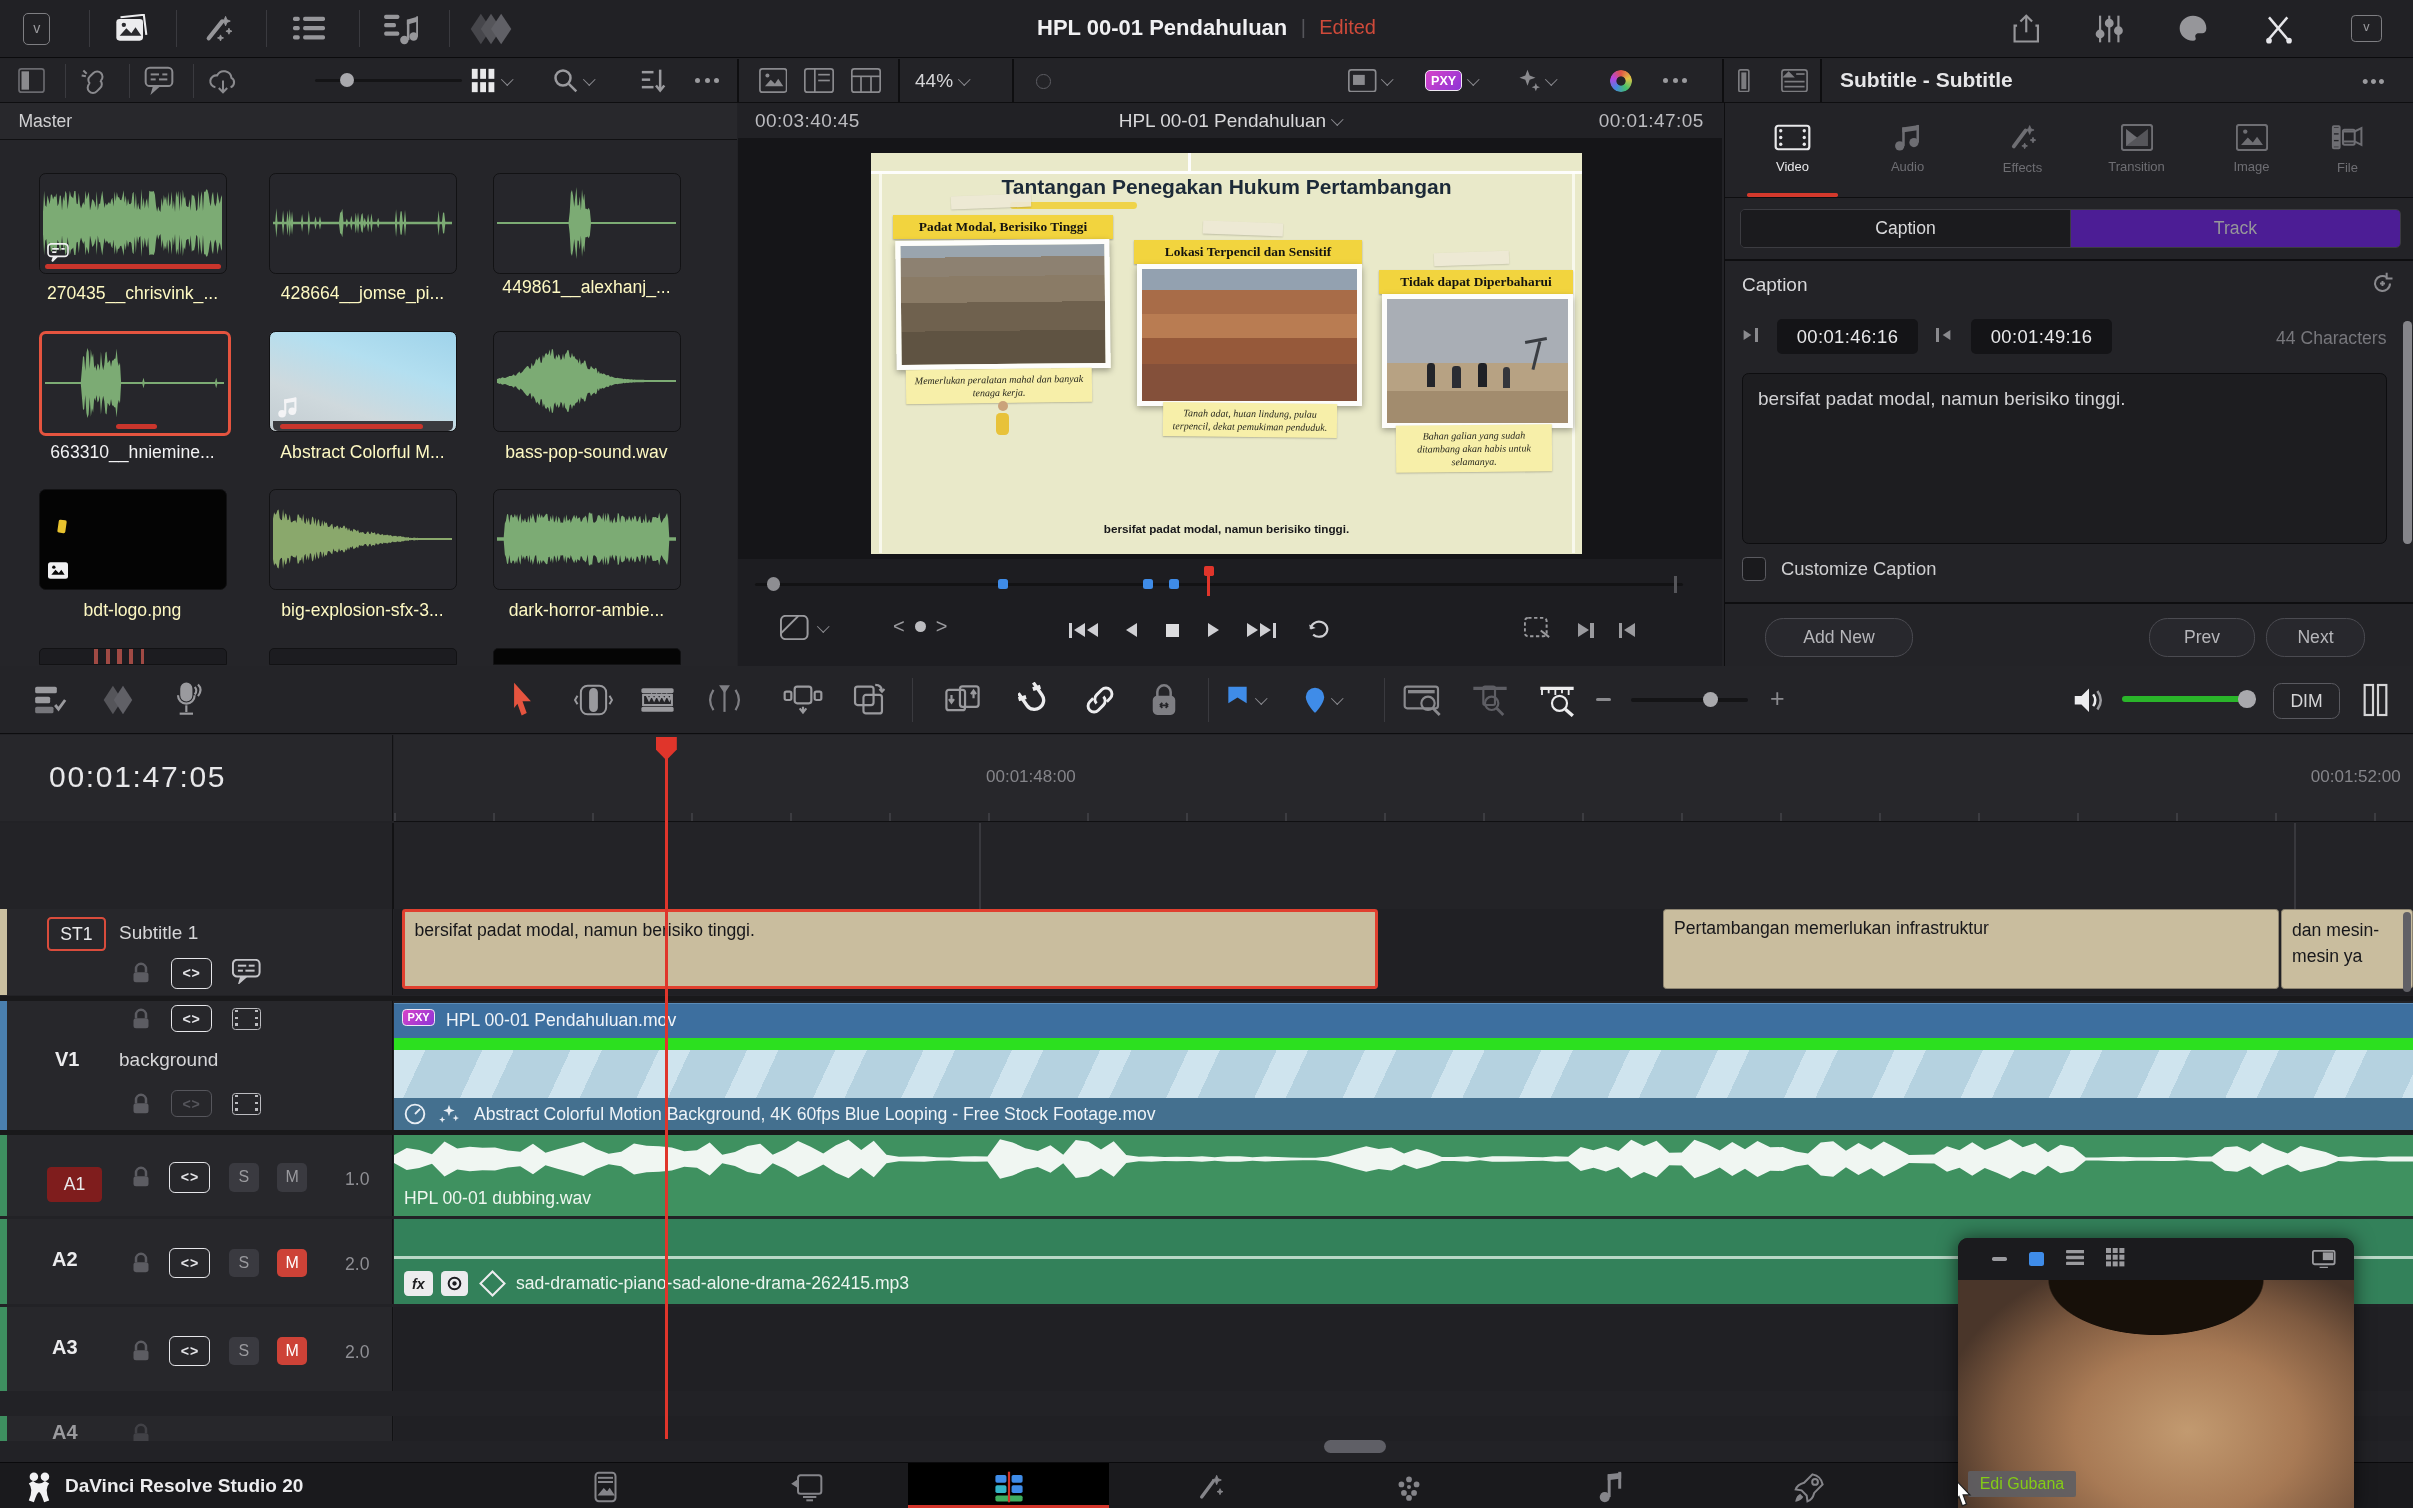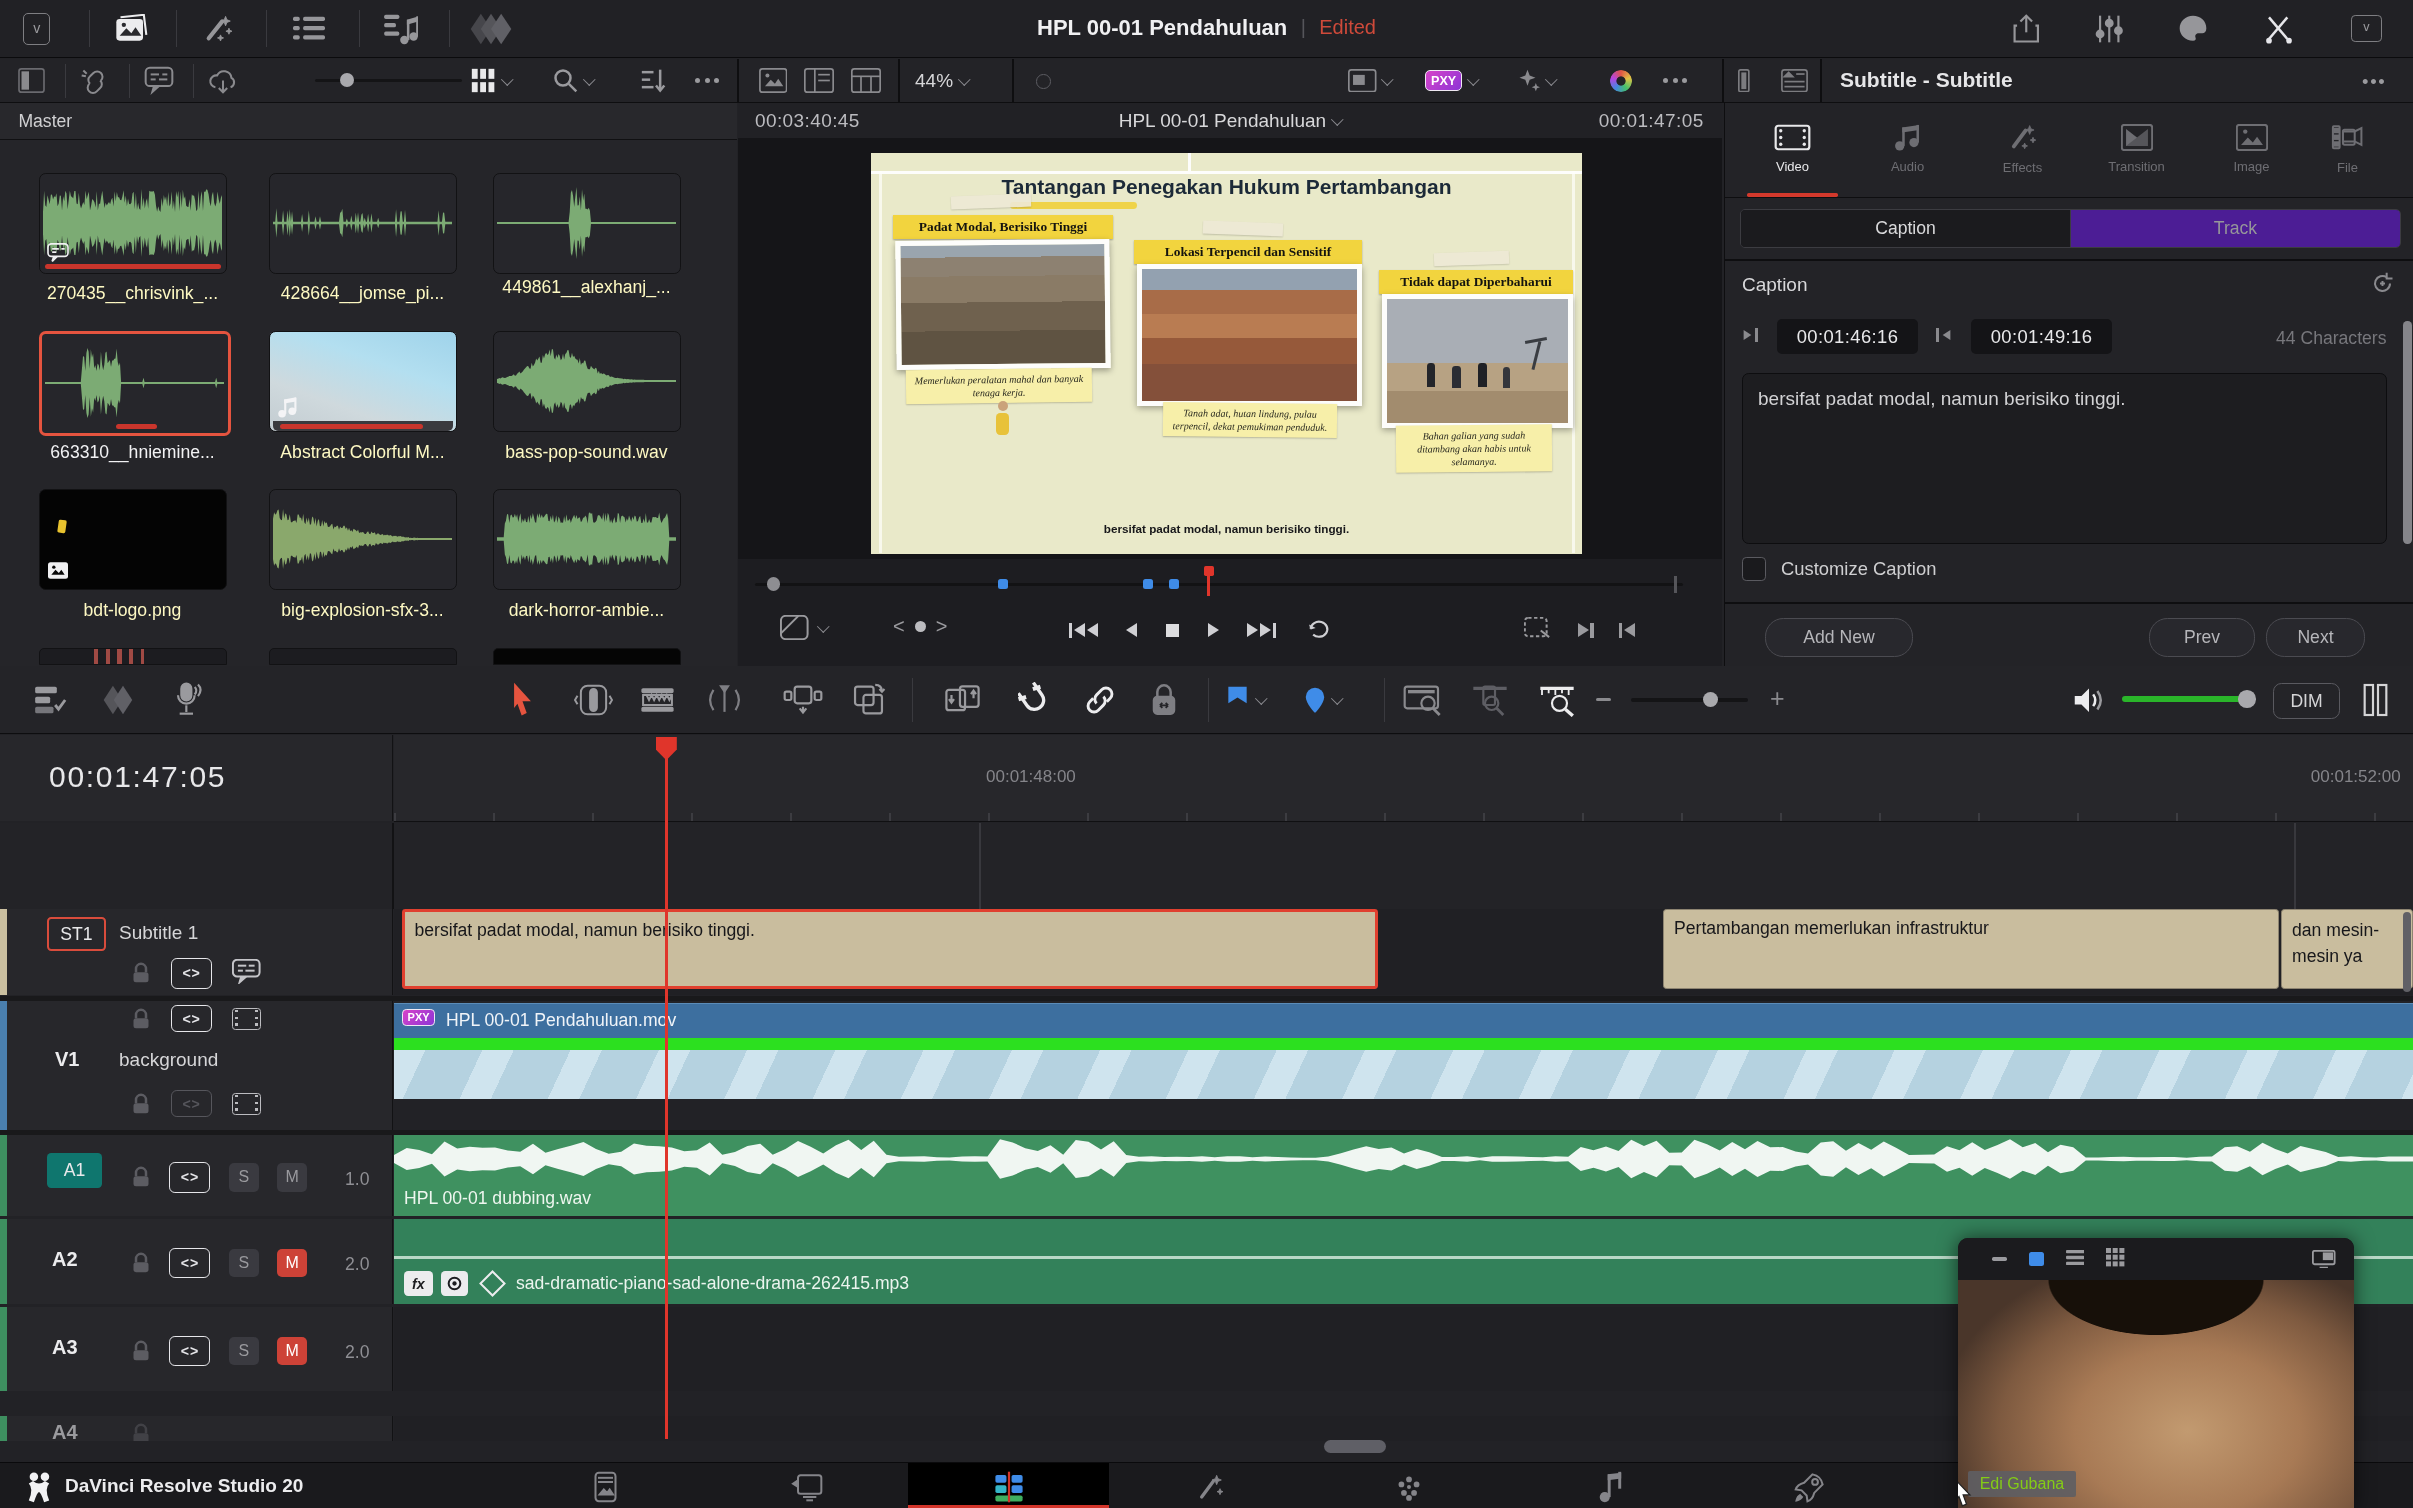--- a/index.html
+++ b/index.html
@@ -889,29 +889,45 @@
                 <rect x="3" y="12" width="18" height="12" rx="3"></rect>
               </svg>
             </span>
           <span class="asel dim" style="height:25px;">&lt;&gt;</span>
           <span class="filmstrip"></span>
         </div>
       </div>
       <div class="ab" style="left:394px;top:0;width:2020px;height:92px;">
         <div class="ab" style="left:0;top:0;width:100%;height:11.7px;background:#2ce01f;"></div>
         <div class="ab" style="left:0;top:11.7px;width:100%;height:49px;background:repeating-linear-gradient(115deg,#cfe4ee 0 28.5px,#b5d2e0 28.5px 80px);"></div>
+        <div class="ab" style="left:0;top:60px;width:100%;height:32px;background:#44708f;">
+          <span class="ab fc" style="left:10px;top:5px;">
+              <svg width="22" height="22" viewBox="0 0 26 26" fill="none" stroke="#e8eef4" stroke-width="2.2">
+                <circle cx="13" cy="13" r="11"></circle>
+                <line x1="13" y1="13" x2="19" y2="7"></line>
+              </svg>
+            </span>
+          <span class="ab fc" style="left:44px;top:5px;">
+              <svg width="22" height="22" viewBox="0 0 26 26" fill="#e8eef4">
+                <path d="M13 2l1.8 5 5 1.8-5 1.8-1.8 5-1.8-5-5-1.8 5-1.8z"></path>
+                <path d="M21 14l1 2.8 2.8 1-2.8 1-1 2.8-1-2.8-2.8-1 2.8-1z"></path>
+                <path d="M5 16l1 2.6 2.6 1-2.6 1-1 2.6-1-2.6-2.6-1 2.6-1z"></path>
+              </svg>
+            </span>
+          <span class="ab" style="left:80px;top:5.9px;color:#eef3f7;font-size:17.6px;">Abstract Colorful Motion Background, 4K 60fps Blue Looping - Free Stock Footage.mov</span>
+        </div>
       </div>
     </div>
 
     <div class="ab" style="left:0;top:395px;width:2413px;height:5px;background:#19191b;"></div>
 
     <div class="ab" style="left:0;top:400px;width:2413px;height:81px;">
       <div class="trkhead" style="top:0;height:81px;">
         <div class="strip" style="background:#3e8f60;"></div>
-        <div class="ab tbadge" style="left:47px;top:18px;width:55px;height:35px;background:#0f766e;">
+        <div class="ab tbadge" style="left:47px;top:32px;width:55px;height:35px;background:#7f1d1d;">
             <span>A1</span>
           </div>
         <div class="ab f" style="left:131px;top:27px;gap:18.4px;">
           <span class="lockic">
               <svg width="20" height="22" viewBox="0 0 24 26" fill="#5c5c62">
                 <path d="M6 12 v-4 a6 6 0 0 1 12 0 v4" fill="none" stroke="#5c5c62" stroke-width="3"></path>
                 <rect x="3" y="12" width="18" height="12" rx="3"></rect>
               </svg>
             </span>
           <span class="asel">&lt;&gt;</span>

